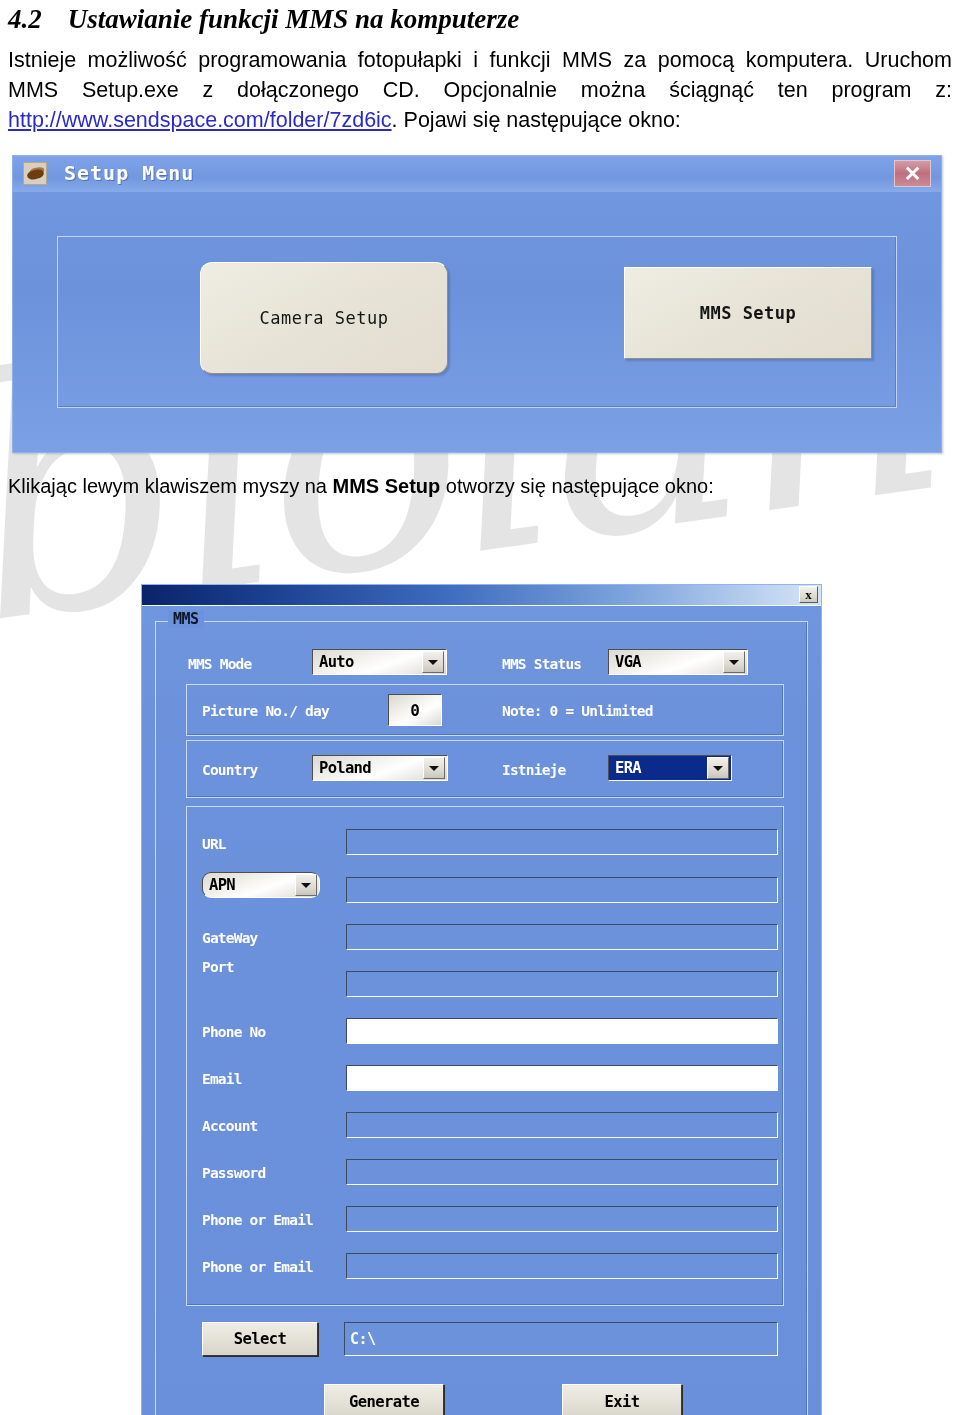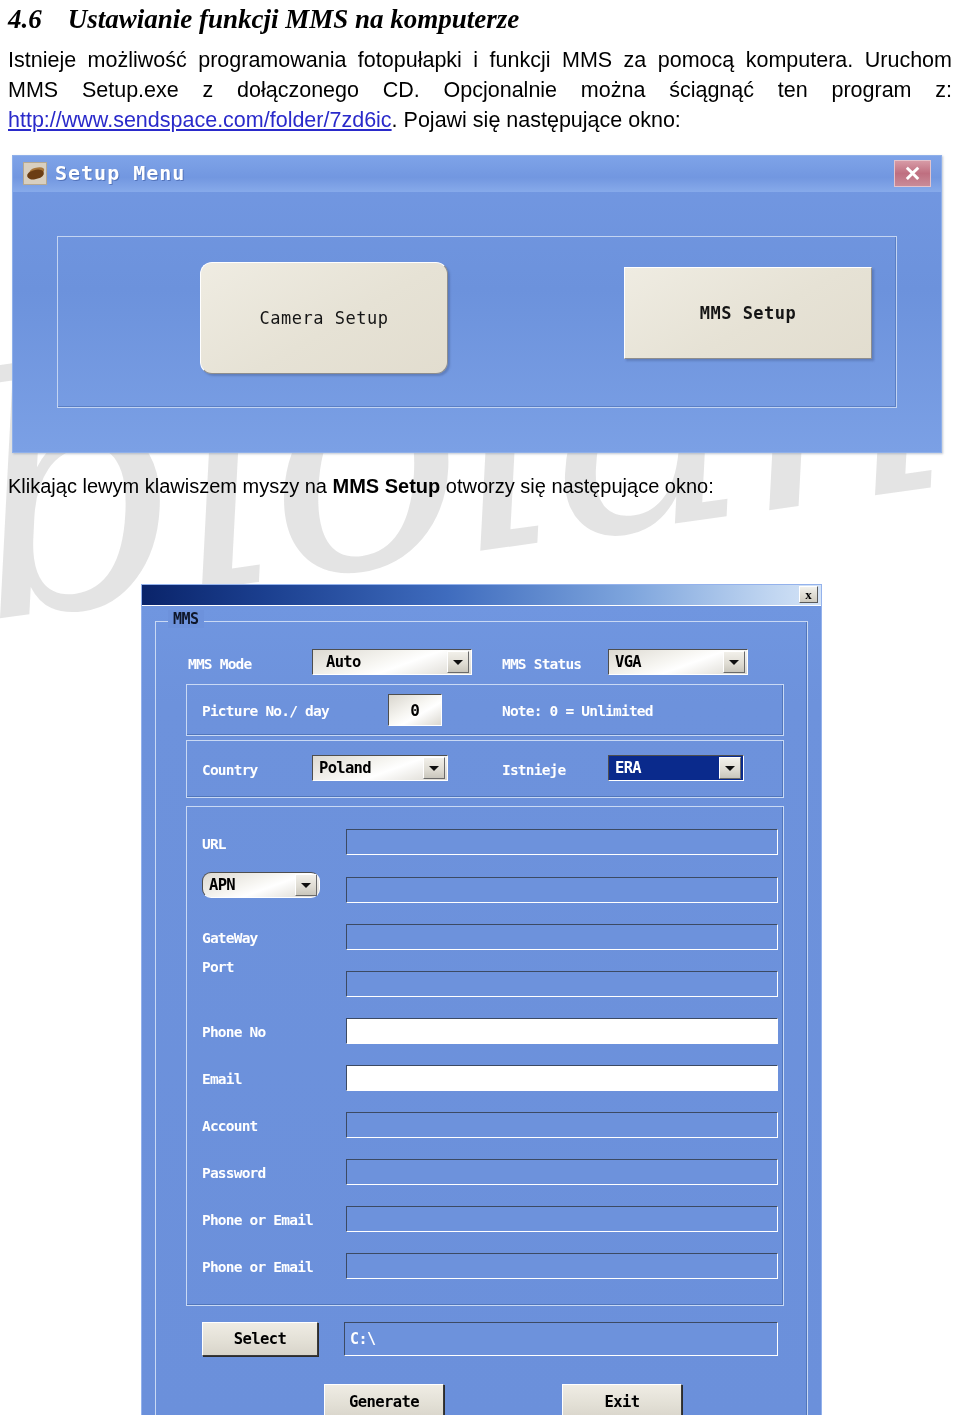--- a/index.html
+++ b/index.html
@@ -80,21 +80,21 @@
     border:1px solid #b5a892;
     overflow:hidden;
   }
   #setup-icon i{
     position:absolute; left:3px; top:7px; width:17px; height:9px;
     background:#6b3d13; border-radius:50%/60%;
     transform:rotate(-12deg);
     box-shadow:2px -3px 0 -1px #a8753a;
   }
   #setup-title{
-    position:absolute; left:42px; top:5px;
+    position:absolute; left:51px; top:5px;
     font-family:"DejaVu Sans Mono", monospace;
     font-size:20px; font-weight:bold; color:#ffffff;
     letter-spacing:1px;
     text-shadow:1px 1px 0 rgba(60,90,160,.6);
   }
   #setup-close{
     position:absolute; right:10px; top:4px;
     width:37px; height:27px;
     background:linear-gradient(180deg,#d79ba6 0%,#bf6f80 50%,#c98b98 100%);
     border:1px solid #e3c3cc;
@@ -272,21 +272,21 @@
   }
 </style>
 </head>
 <body>
 
 <div id="watermark">biolan</div>
 
 <div id="doc">
 
   <div class="h-row">
-    <span class="h-num">4.6</span>
+    <span class="h-num">4.2</span>
     <span class="h-title">Ustawianie funkcji MMS na komputerze</span>
   </div>
 
   <div class="para">
     <span>Istnieje możliwość programowania fotopułapki i funkcji MMS za pomocą komputera.</span>
     <span>Uruchom MMS Setup.exe z dołączonego CD. Opcjonalnie można ściągnąć ten</span>
     <span>program z: </span><a class="link" href="#">http://www.sendspace.com/folder/7zd6ic</a><span>. Pojawi się następujące okno:</span>
   </div>
 
 </div>
@@ -313,21 +313,21 @@
 
   <div id="mms-titlebar">
     <div id="mms-close">x</div>
   </div>
 
   <div id="mms-body">
     <div id="mms-group">
       <div id="mms-group-legend">MMS</div>
 
       <div class="lbl" style="position:absolute;left:32px;top:34px;">MMS Mode</div>
-      <div class="combo" style="left:156px;top:27px;width:160px;padding-left:7px;">
+      <div class="combo" style="left:156px;top:27px;width:135px;">
         <span class="val">Auto</span>
         <span class="arrow"></span>
       </div>
 
       <div class="lbl" style="position:absolute;left:346px;top:34px;">MMS Status</div>
       <div class="combo" style="left:452px;top:27px;width:140px;">
         <span class="val">VGA</span>
         <span class="arrow"></span>
       </div>
 
@@ -336,21 +336,21 @@
       <div id="picture-no-field" style="left:232px;top:72px;">0</div>
       <div class="lbl" style="position:absolute;left:346px;top:81px;">Note: 0 = Unlimited</div>
 
       <div class="subpanel" style="left:30px;top:118px;width:598px;height:58px;"></div>
       <div class="lbl" style="position:absolute;left:46px;top:140px;">Country</div>
       <div class="combo" style="left:156px;top:133px;width:136px;">
         <span class="val">Poland</span>
         <span class="arrow"></span>
       </div>
       <div class="lbl" style="position:absolute;left:346px;top:140px;">Istnieje</div>
-      <div class="combo sel" style="left:452px;top:133px;width:136px;">
+      <div class="combo sel" style="left:452px;top:133px;width:124px;">
         <span class="val">ERA</span>
         <span class="arrow"></span>
       </div>
 
       <div class="subpanel" style="left:30px;top:184px;width:598px;height:500px;"></div>
 
       <div class="lbl" style="position:absolute;left:46px;top:214px;">URL</div>
       <div class="tf" style="left:190px;top:207px;width:432px;"></div>
 
       <div class="combo" style="left:46px;top:250px;width:118px;border-radius:9px;">

